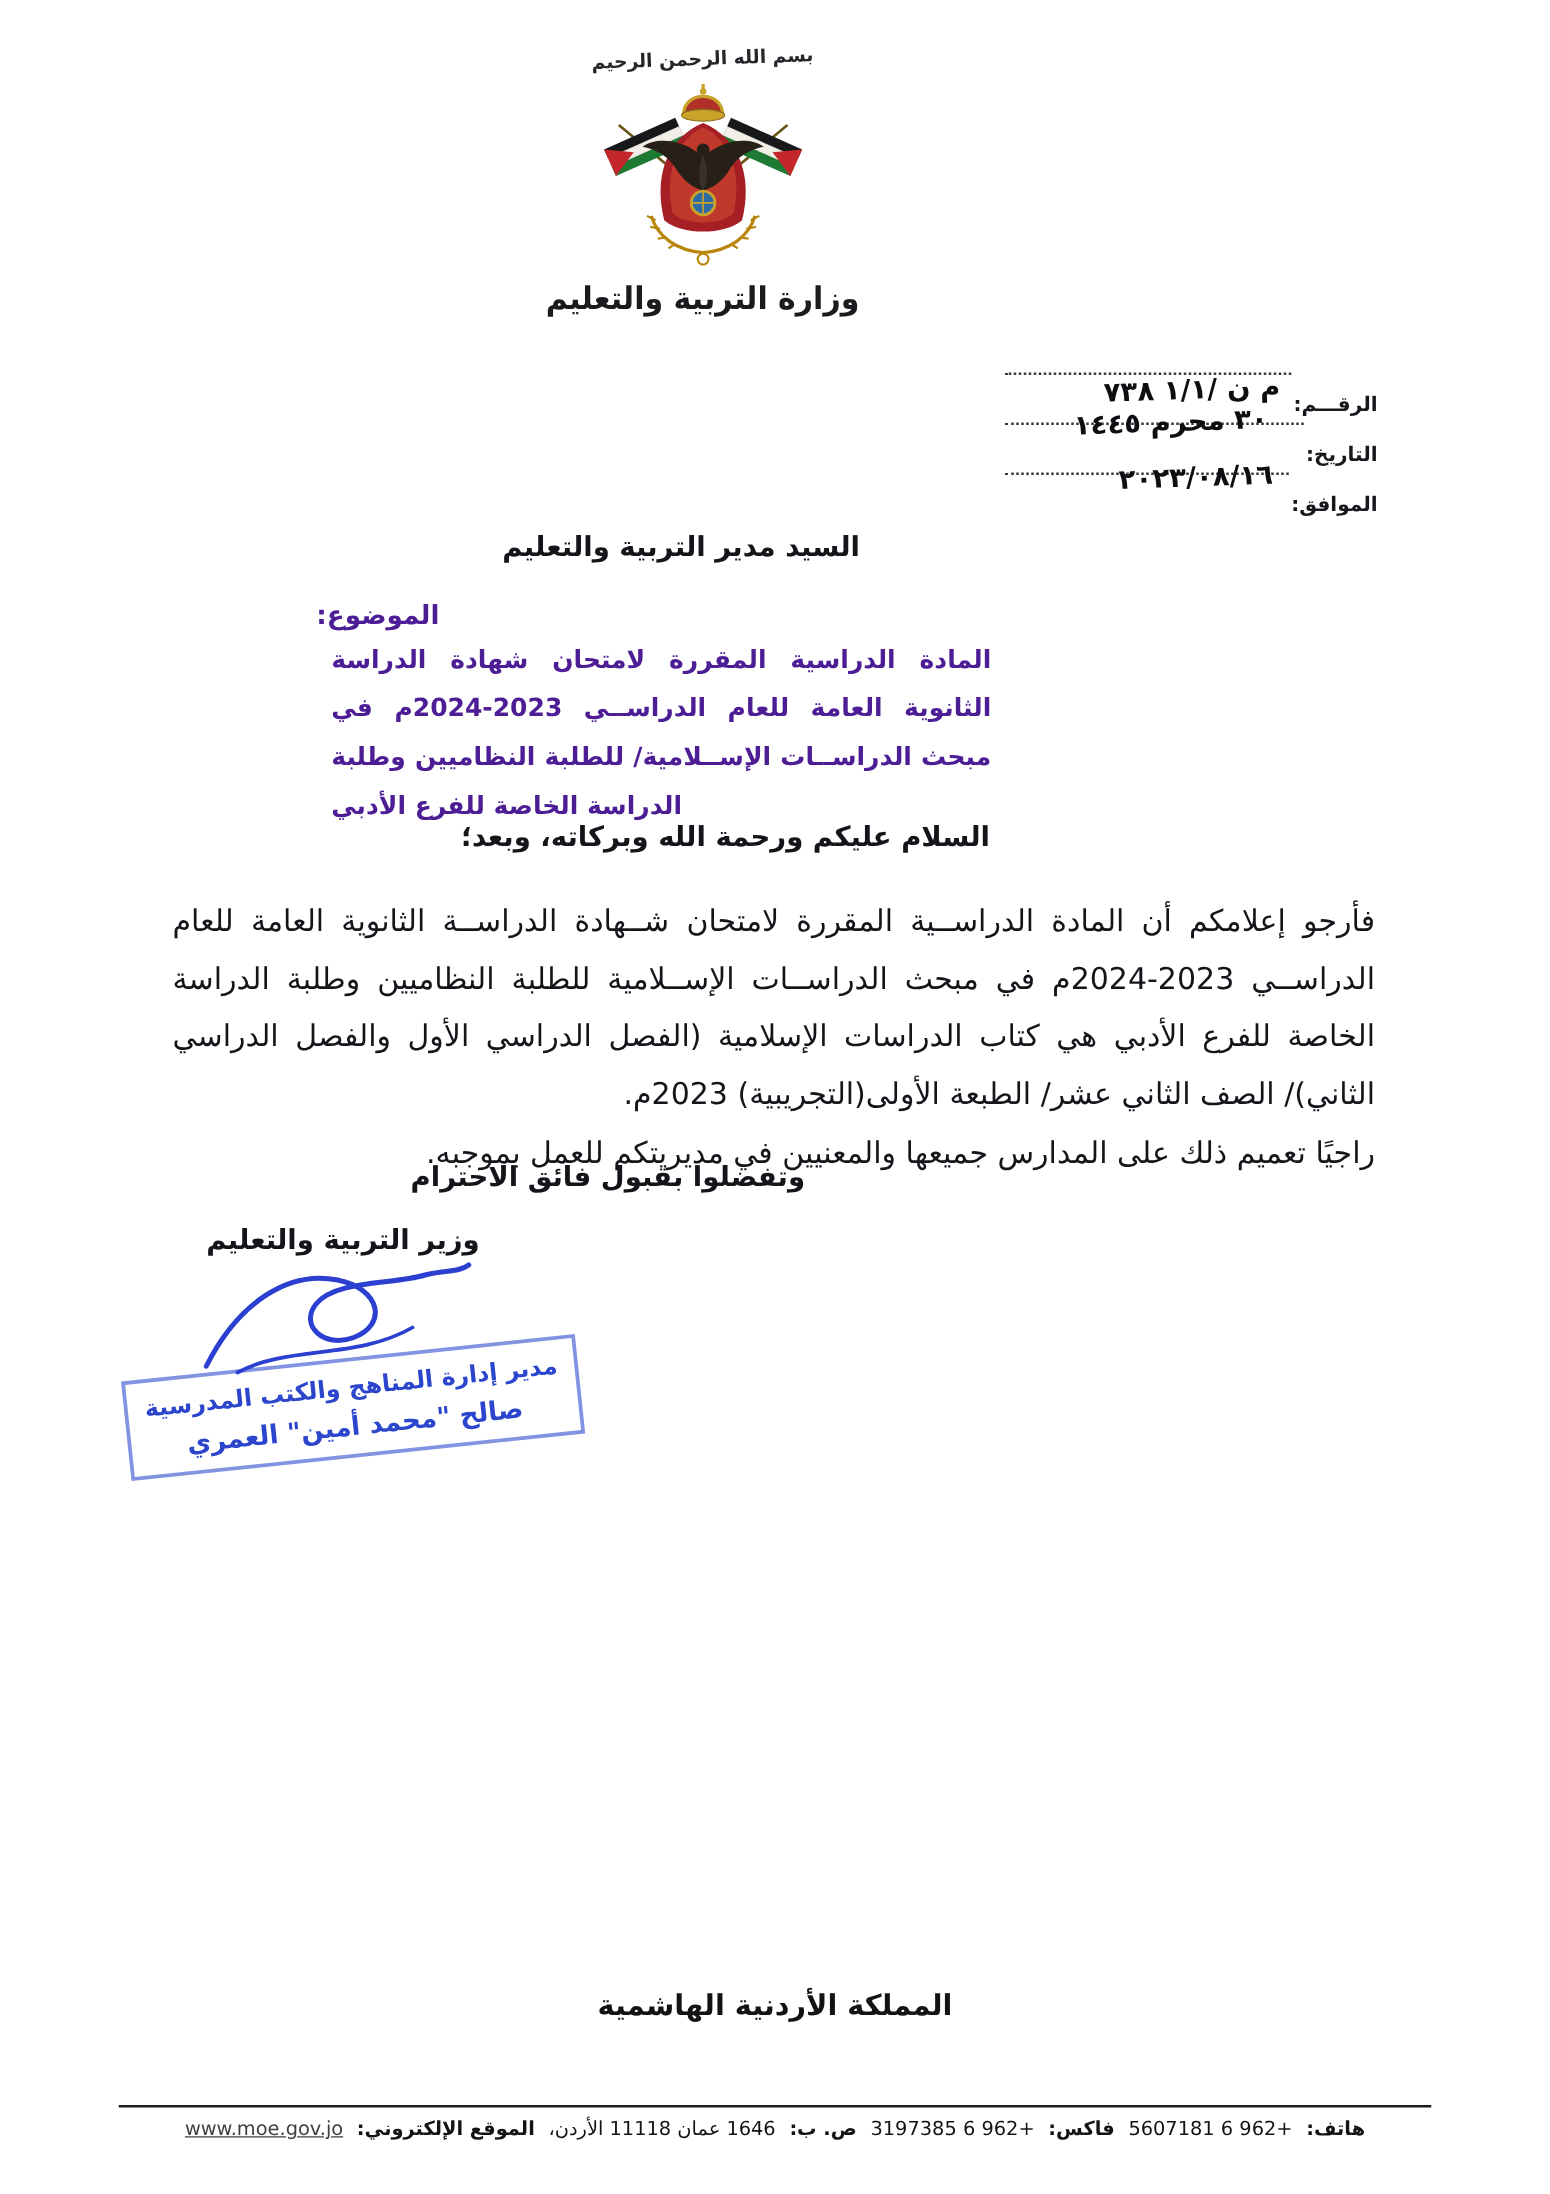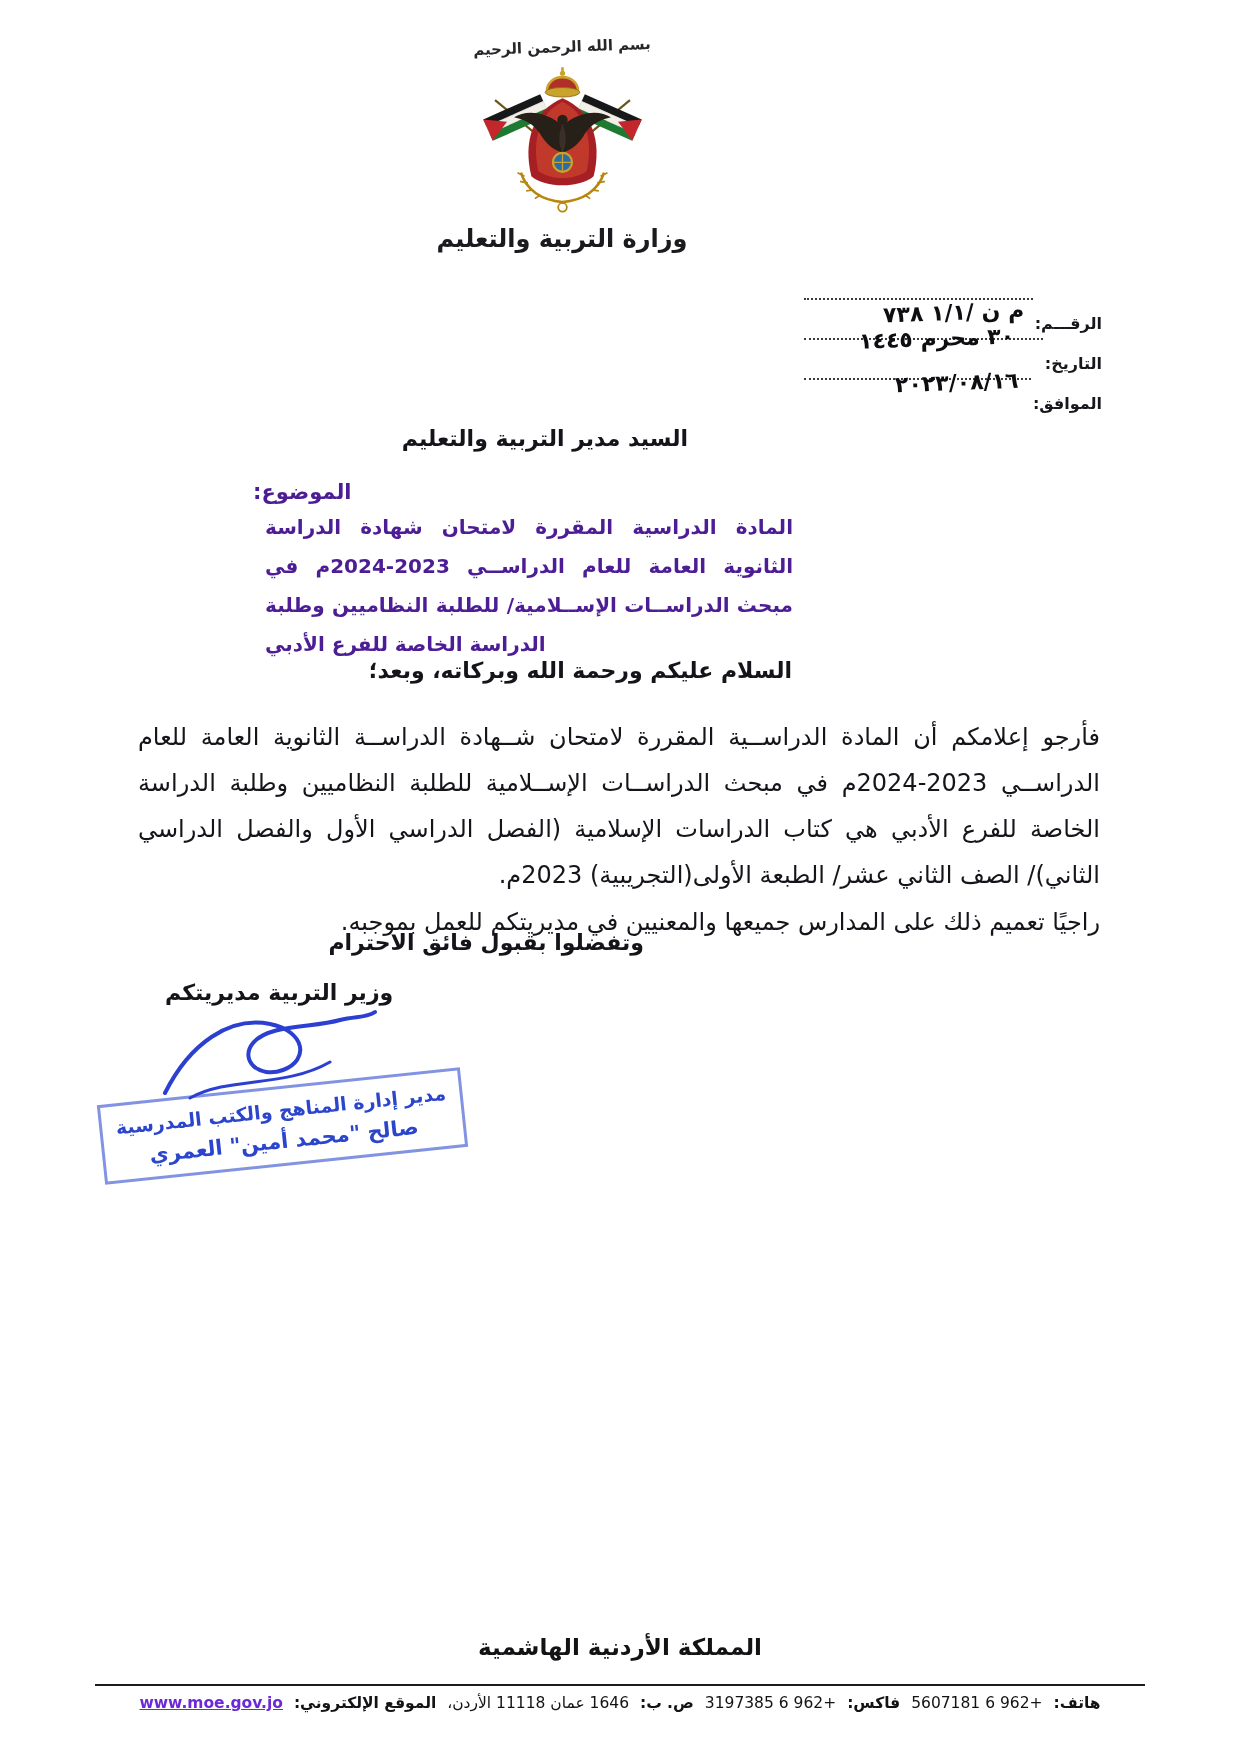--- a/index.html
+++ b/index.html
@@ -35,26 +35,26 @@
   .signatory{position:absolute;top:980px;left:165px;direction:rtl;font-size:22px;font-weight:bold;}
 
   
   .signature{position:absolute;left:135px;top:998px;z-index:3;}
   .stamp{position:absolute;left:100px;top:1086px;width:335px;padding:10px 12px;border:3px solid rgba(45,75,205,.6);
          transform:rotate(-6deg);color:#2b45cc;text-align:center;direction:rtl;z-index:2;}
   .stamp-l1{font-size:19px;font-weight:bold;}
   .stamp-l2{font-size:21px;font-weight:bold;margin-top:8px;}
 
   
-  .kingdom{position:absolute;top:1634px;left:0;width:100%;text-align:center;font-size:23px;font-weight:bold;color:#131316;}
+  .kingdom{position:absolute;top:1592px;left:0;width:100%;text-align:center;font-size:23px;font-weight:bold;color:#131316;}
   .rule{position:absolute;top:1684px;left:95px;right:95px;border-top:2px solid #1c1c1c;}
   .contact{position:absolute;top:1694px;left:0;width:100%;text-align:center;direction:rtl;font-size:15.5px;color:#131316;}
   .contact span,.contact a{margin:0 3px;}
   .lbl{font-weight:bold;}
-  .site{font-weight:bold;text-decoration:underline;color:#6d28d9;cursor:pointer;}
+  .site{font-weight:normal;text-decoration:underline;color:#404040;cursor:pointer;}
 </style>
 </head>
 <body>
 
 <div class="page">
 
   <div class="letterhead">
     <div class="bismillah">بسم الله الرحمن الرحيم</div>
 
     <svg class="emblem" width="175" height="160" viewBox="0 0 200 185" aria-hidden="true">
@@ -128,21 +128,21 @@
   </div>
 
   <div class="greeting">السلام عليكم ورحمة الله وبركاته، وبعد؛</div>
 
   <div class="main-block">
     <p class="body-par">فأرجو إعلامكم أن المادة الدراســية المقررة لامتحان شــهادة الدراســة الثانوية العامة للعام الدراســي 2023-2024م في مبحث الدراســات الإســلامية للطلبة النظاميين وطلبة الدراسة الخاصة للفرع الأدبي هي كتاب الدراسات الإسلامية (الفصل الدراسي الأول والفصل الدراسي الثاني)/ الصف الثاني عشر/ الطبعة الأولى(التجريبية) 2023م.</p>
     <p class="request-par">راجيًا تعميم ذلك على المدارس جميعها والمعنيين في مديريتكم للعمل بموجبه.</p>
   </div>
 
   <div class="closing">وتفضلوا بقبول فائق الاحترام</div>
-  <div class="signatory">وزير التربية مديريتكم</div>
+  <div class="signatory">وزير التربية والتعليم</div>
 
   <svg class="signature" width="260" height="115" viewBox="0 0 260 115" aria-hidden="true">
     <path d="M30 95 C55 45 95 18 135 26 C170 33 175 62 148 72 C124 81 104 62 118 45 C134 26 178 30 205 22 C220 18 232 20 240 14" fill="none" stroke="#2b3fd0" stroke-width="4" stroke-linecap="round"></path>
     <path d="M55 100 C95 78 150 90 195 64" fill="none" stroke="#2b3fd0" stroke-width="3" stroke-linecap="round"></path>
   </svg>
 
   <div class="stamp">
     <div class="stamp-l1">مدير إدارة المناهج والكتب المدرسية</div>
     <div class="stamp-l2">صالح "محمد أمين" العمري</div>
   </div>

